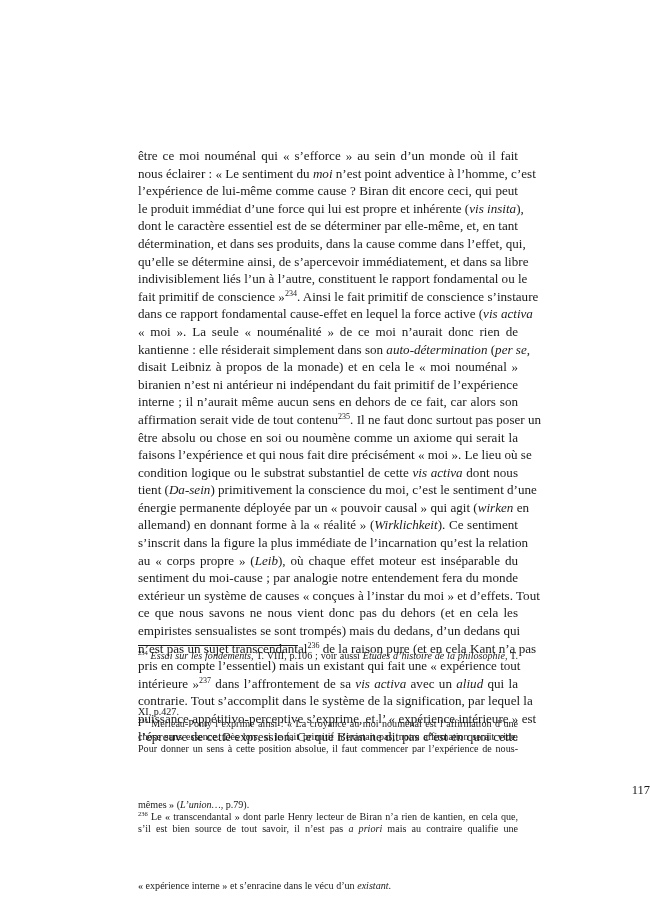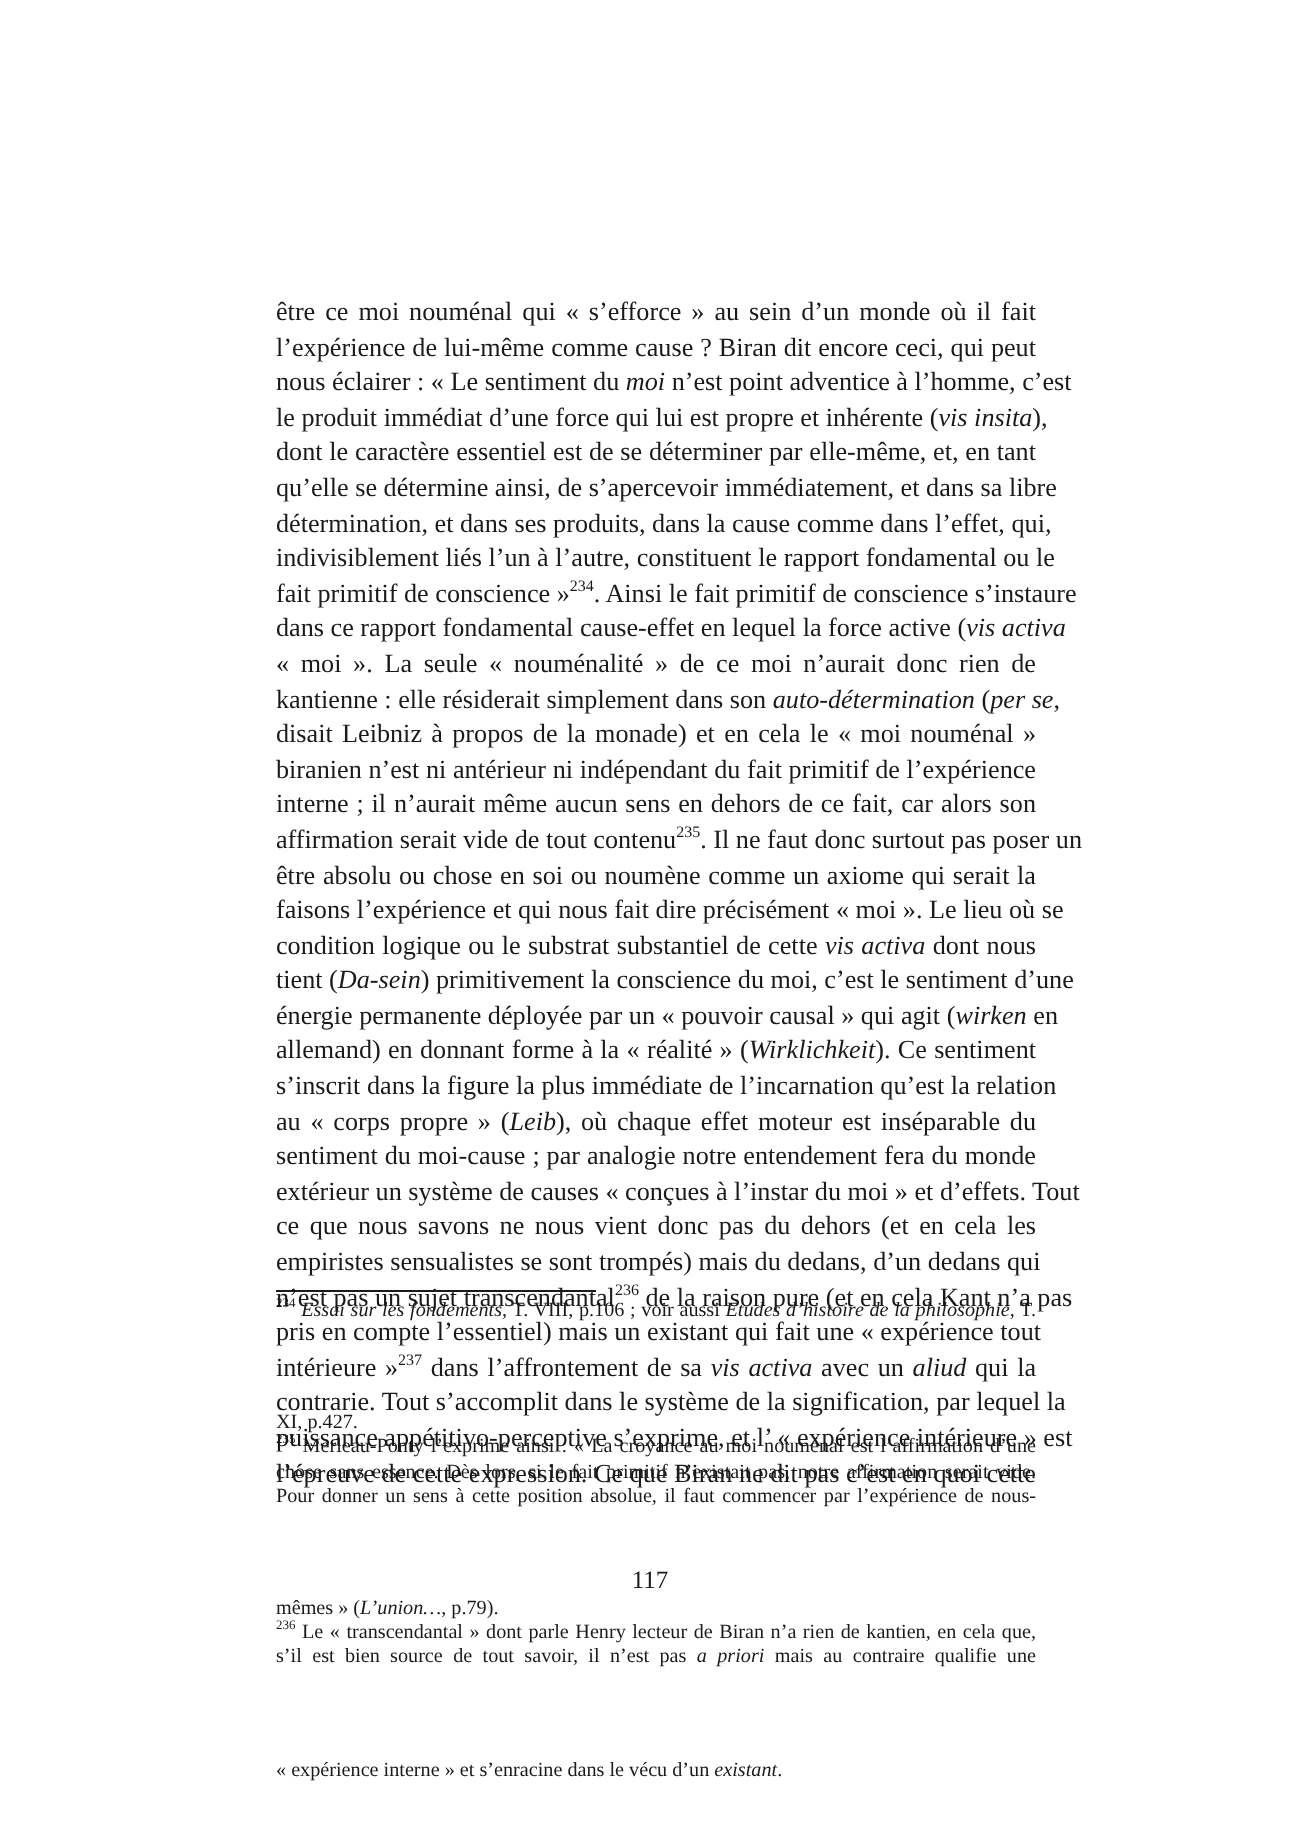--- a/index.html
+++ b/index.html
@@ -11,34 +11,34 @@
           text-align:justify; text-align-last:justify; white-space:nowrap; overflow:visible; }
   .line.last { text-align-last:justify; }
   sup { font-size:8px; line-height:0; vertical-align:super; }
   i { font-style:italic; }
   .rule { position:absolute; left:138px; top:645px; width:160px; height:0; border-top:1px solid #1a1a1a; }
   .notes { position:absolute; left:138px; top:650px; width:380px; }
   .nline { display:block; height:12.2px; line-height:12.2px; font-size:10.1px;
            text-align:justify; text-align-last:justify; white-space:nowrap; }
   .nline.left { text-align-last:left;margin-top:44px; }
   .nline sup { font-size:6.5px; }
-  .page-number { position:absolute; left:0; width:650px; top:783px; text-align:center; font-size:12.5px; }
+  .page-number { position:absolute; left:0; width:650px; top:783px; text-align:right; font-size:12.5px; }
 </style>
 </head>
 <body>
 
 <div class="page">
   <div class="body-text" id="body-text">
       <span class="line">être ce moi nouménal qui « s’efforce » au sein d’un monde où il fait</span>
+      <span class="line">nous éclairer : « Le sentiment du <i>moi</i> n’est point adventice à l’homme, c’est</span>
       <span class="line">l’expérience de lui-même comme cause ? Biran dit encore ceci, qui peut</span>
-      <span class="line">nous éclairer : « Le sentiment du <i>moi</i> n’est point adventice à l’homme, c’est</span>
       <span class="line">le produit immédiat d’une force qui lui est propre et inhérente (<i>vis insita</i>),</span>
       <span class="line">dont le caractère essentiel est de se déterminer par elle-même, et, en tant</span>
+      <span class="line">détermination, et dans ses produits, dans la cause comme dans l’effet, qui,</span>
       <span class="line">qu’elle se détermine ainsi, de s’apercevoir immédiatement, et dans sa libre</span>
-      <span class="line">détermination, et dans ses produits, dans la cause comme dans l’effet, qui,</span>
       <span class="line">indivisiblement liés l’un à l’autre, constituent le rapport fondamental ou le</span>
       <span class="line">fait primitif de conscience »<sup>234</sup>. Ainsi le fait primitif de conscience s’instaure</span>
       <span class="line">dans ce rapport fondamental cause-effet en lequel la force active (<i>vis activa</i></span>
       <span class="line">« moi ». La seule « nouménalité » de ce moi n’aurait donc rien de</span>
       <span class="line">kantienne : elle résiderait simplement dans son <i>auto-détermination</i> (<i>per se</i>,</span>
       <span class="line">disait Leibniz à propos de la monade) et en cela le « moi nouménal »</span>
       <span class="line">biranien n’est ni antérieur ni indépendant du fait primitif de l’expérience</span>
       <span class="line">interne ; il n’aurait même aucun sens en dehors de ce fait, car alors son</span>
       <span class="line">affirmation serait vide de tout contenu<sup>235</sup>. Il ne faut donc surtout pas poser un</span>
       <span class="line">être absolu ou chose en soi ou noumène comme un axiome qui serait la</span>

